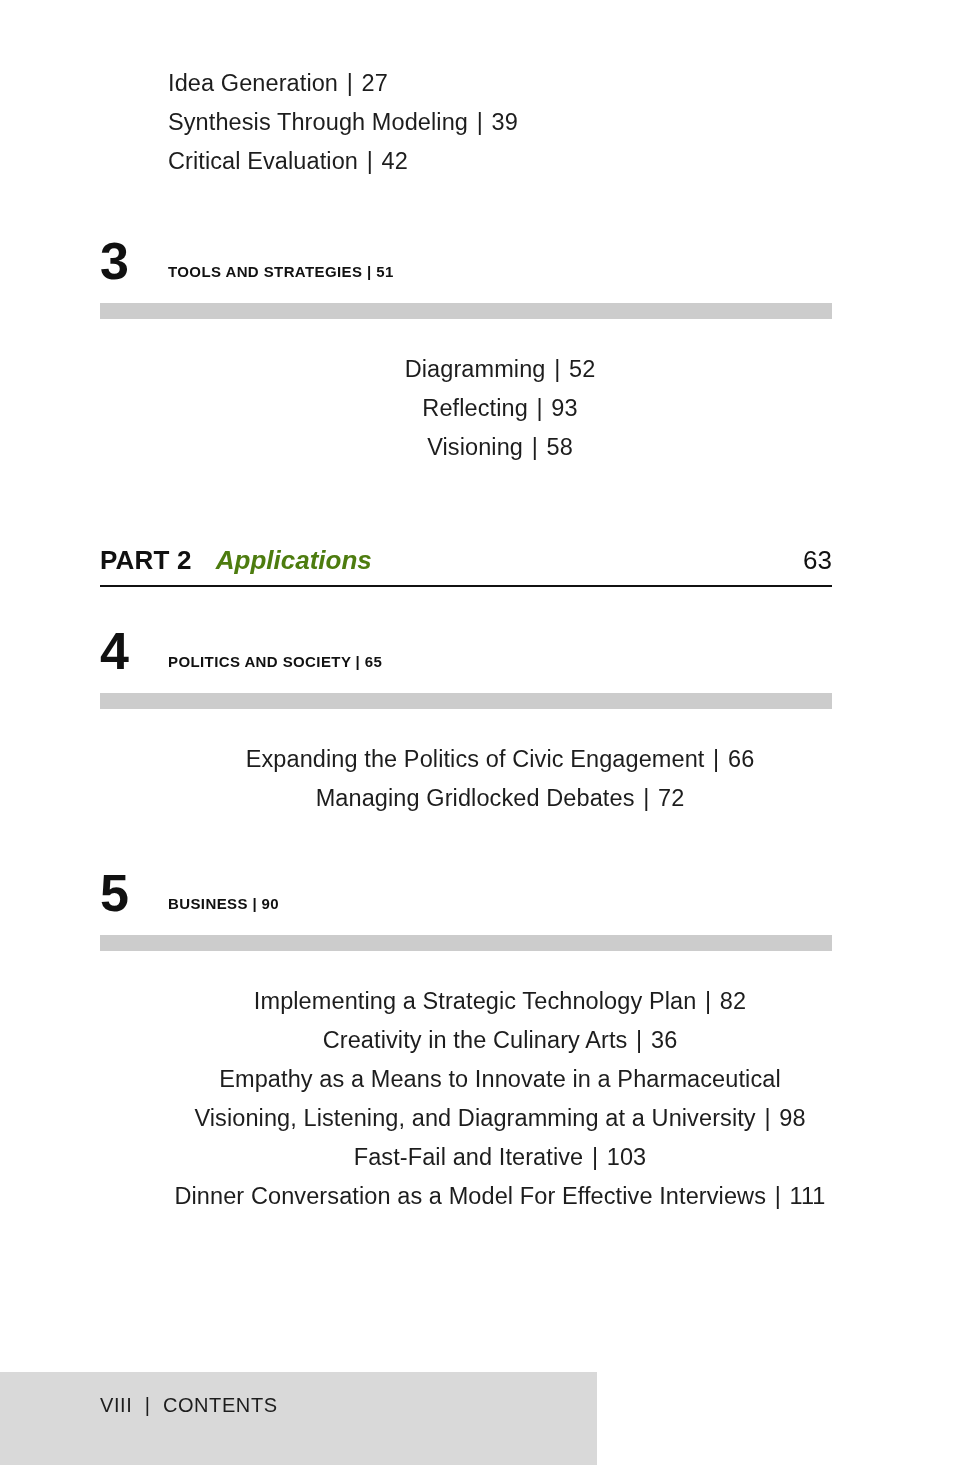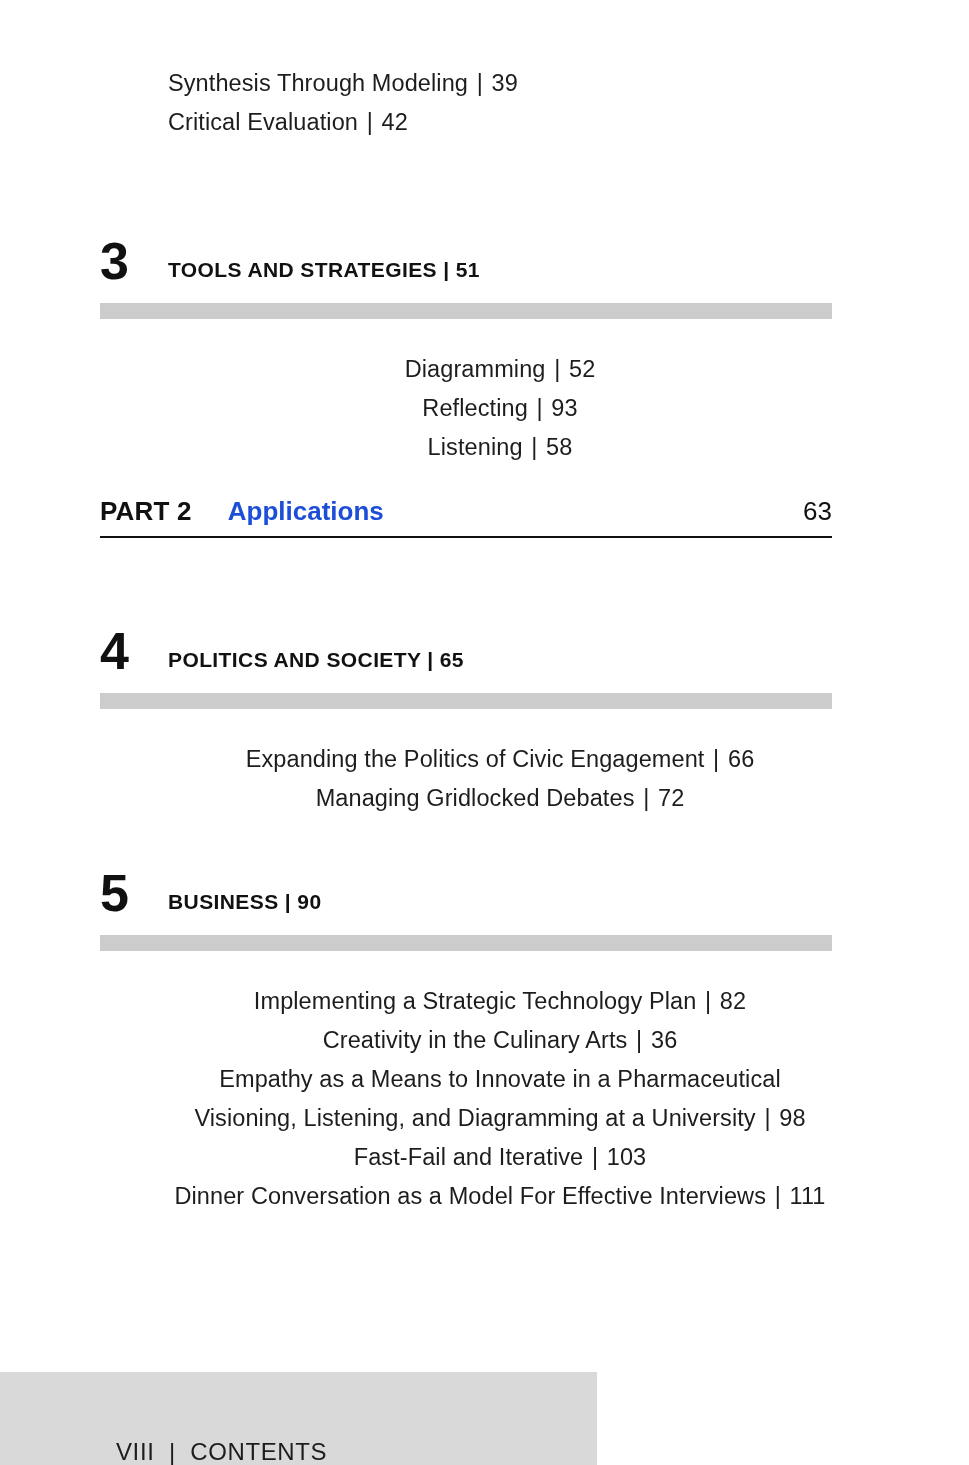--- a/index.html
+++ b/index.html
@@ -58,21 +58,21 @@
   }
   .chapter-num {
     font-size: 52px;
     font-weight: bold;
     line-height: 52px;
     width: 68px;
     color: #111111;
     letter-spacing: -1px;
   }
   .chapter-title {
-    font-size: 21px;
+    font-size: 15px;
     font-weight: bold;
     letter-spacing: 0.4px;
     color: #111111;
     position: relative;
     top: -2px;
   }
   .chapter-rule {
     margin-top: 16px;
     margin-left: 0;
     height: 16px;
@@ -99,22 +99,23 @@
   }
   .part-label {
     font-size: 26px;
     font-weight: bold;
     letter-spacing: 0.2px;
     color: #111111;
   }
   .part-title {
     font-size: 26px;
     font-weight: bold;
-    margin-left: 36px;
-    color: #1d4ed8;
+    margin-left: 24px;
+    color: #4d7c0f;
+    font-style: italic;
   }
   .part-page {
     font-size: 26px;
     font-weight: normal;
     margin-left: auto;
     color: #111111;
   }
 
   
   .entry.cont {
@@ -125,52 +126,52 @@
   .footer {
     position: absolute;
     left: 0;
     top: 1372px;
     width: 597px;
     height: 93px;
     background: #d9d9d9;
   }
   .footer-text {
     position: absolute;
-    left: 116px;
+    left: 100px;
     top: 1394px;
-    font-size: 24px;
+    font-size: 20px;
     letter-spacing: 0.6px;
     color: #1d1d1d;
-    margin-top: 44px;
   }
 </style>
 </head>
 <body>
 
 <div class="page">
 
   <ul class="entry-list top-block">
+    <li class="entry"><span>Idea Generation</span> <span class="sep">|</span> <span>27</span></li>
     <li class="entry"><span>Synthesis Through Modeling</span> <span class="sep">|</span> <span>39</span></li>
     <li class="entry"><span>Critical Evaluation</span> <span class="sep">|</span> <span>42</span></li>
   </ul>
 
   <div class="chapter" style="top: 235px;">
     <div class="chapter-head">
       <div class="chapter-num">3</div>
       <div class="chapter-title">TOOLS AND STRATEGIES | 51</div>
     </div>
     <div class="chapter-rule"></div>
     <ul class="entry-list chapter-entries">
       <li class="entry"><span>Diagramming</span> <span class="sep">|</span> <span>52</span></li>
       <li class="entry"><span>Reflecting</span> <span class="sep">|</span> <span>93</span></li>
-      <li class="entry"><span>Listening</span> <span class="sep">|</span> <span>58</span></li>
+      <li class="entry"><span>Visioning</span> <span class="sep">|</span> <span>58</span></li>
     </ul>
   </div>
 
-  <div class="part" style="top: 496px;">
+  <div class="part" style="top: 545px;">
     <div class="part-row">
       <div class="part-label">PART 2</div>
       <div class="part-title">Applications</div>
       <div class="part-page">63</div>
     </div>
   </div>
 
   <div class="chapter" style="top: 625px;">
     <div class="chapter-head">
       <div class="chapter-num">4</div>

